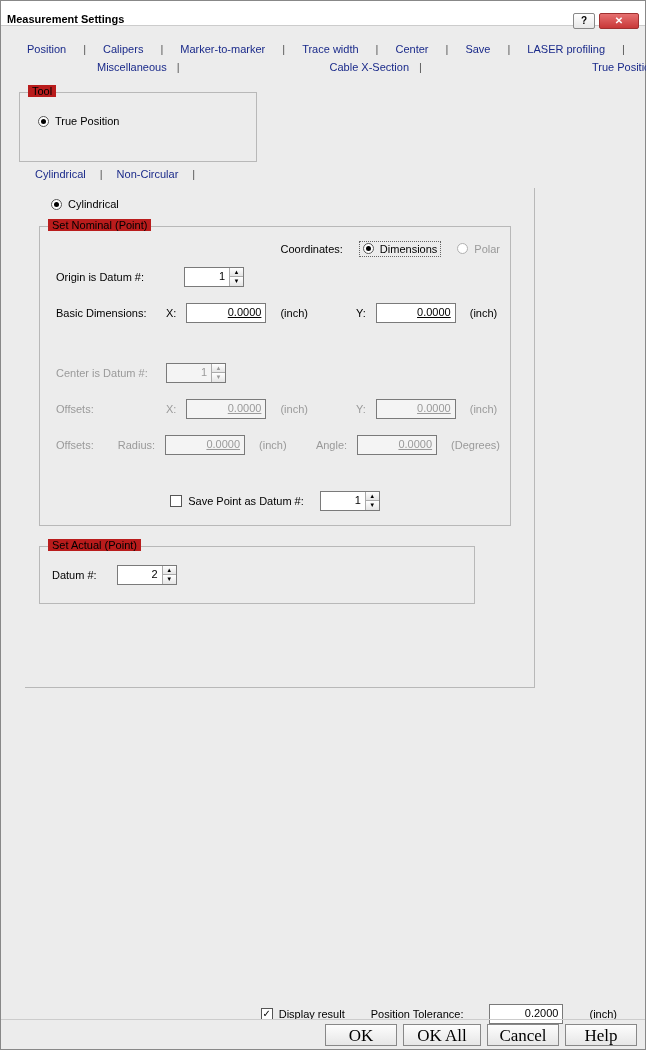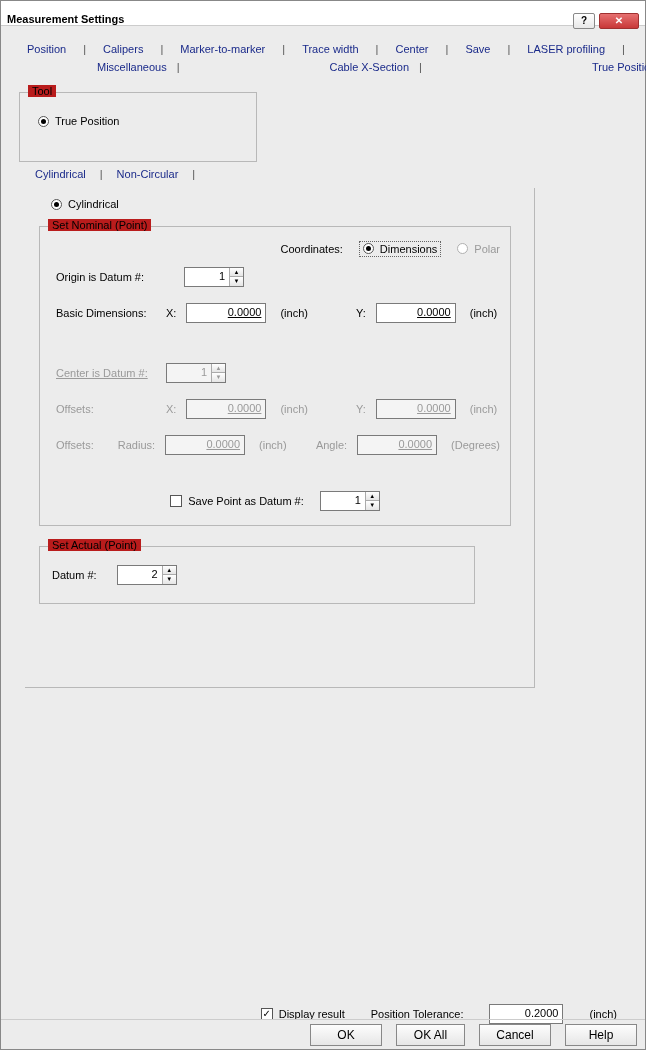--- a/index.html
+++ b/index.html
@@ -196,24 +196,24 @@
     position: absolute; left: 0; right: 0; bottom: 0;
     height: 30px;
     border-top: 1px solid #ccc;
     display: flex; align-items: center; justify-content: flex-end;
     padding: 0 8px; gap: 0;
   }
   .footer button {
     height: 22px; width: 72px;
     border: 1px solid #888;
     background: linear-gradient(#fdfdfd,#e6e6e6);
-    font-family: Liberation Sans, sans-serif; font-size: 12px;
-    margin-left: 14px; cursor: pointer;
-  }
-  .footer button.wide { width: 69px; }
+    font-family: Liberation Serif, serif; font-size: 17px;
+    margin-left: 6px; cursor: pointer;
+  }
+  .footer button.wide { width: 78px; }
 </style>
 </head>
 <body>
 
 <div class="window">
   <div class="titlebar">
     <span class="title">Measurement Settings</span>
     <span class="btn-help">?</span>
     <span class="btn-close">✕</span>
   </div>
@@ -306,21 +306,21 @@
             <span class="label unit">(inch)</span>
             <span style="width:28px;"></span>
             <span class="label">Y:</span>
             <span class="numfield wide">
                 <span class="val">0.0000</span>
               </span>
             <span class="label unit">(inch)</span>
           </div>
 
           <div class="row-flex disabled" style="gap:10px; margin:40px 0 0 6px;">
-            <span style="width:100px;text-decoration:underline;">Center is Datum #:</span>
+            <span style="width:100px;">Center is Datum #:</span>
             <span class="numfield dis">
               <span class="val">1</span>
               <span class="spin">
                   <div>▲</div>
                   <div>▼</div>
                 </span>
             </span>
           </div>
 
           <div class="row-flex disabled" style="gap:10px; margin:16px 0 0 6px;">

